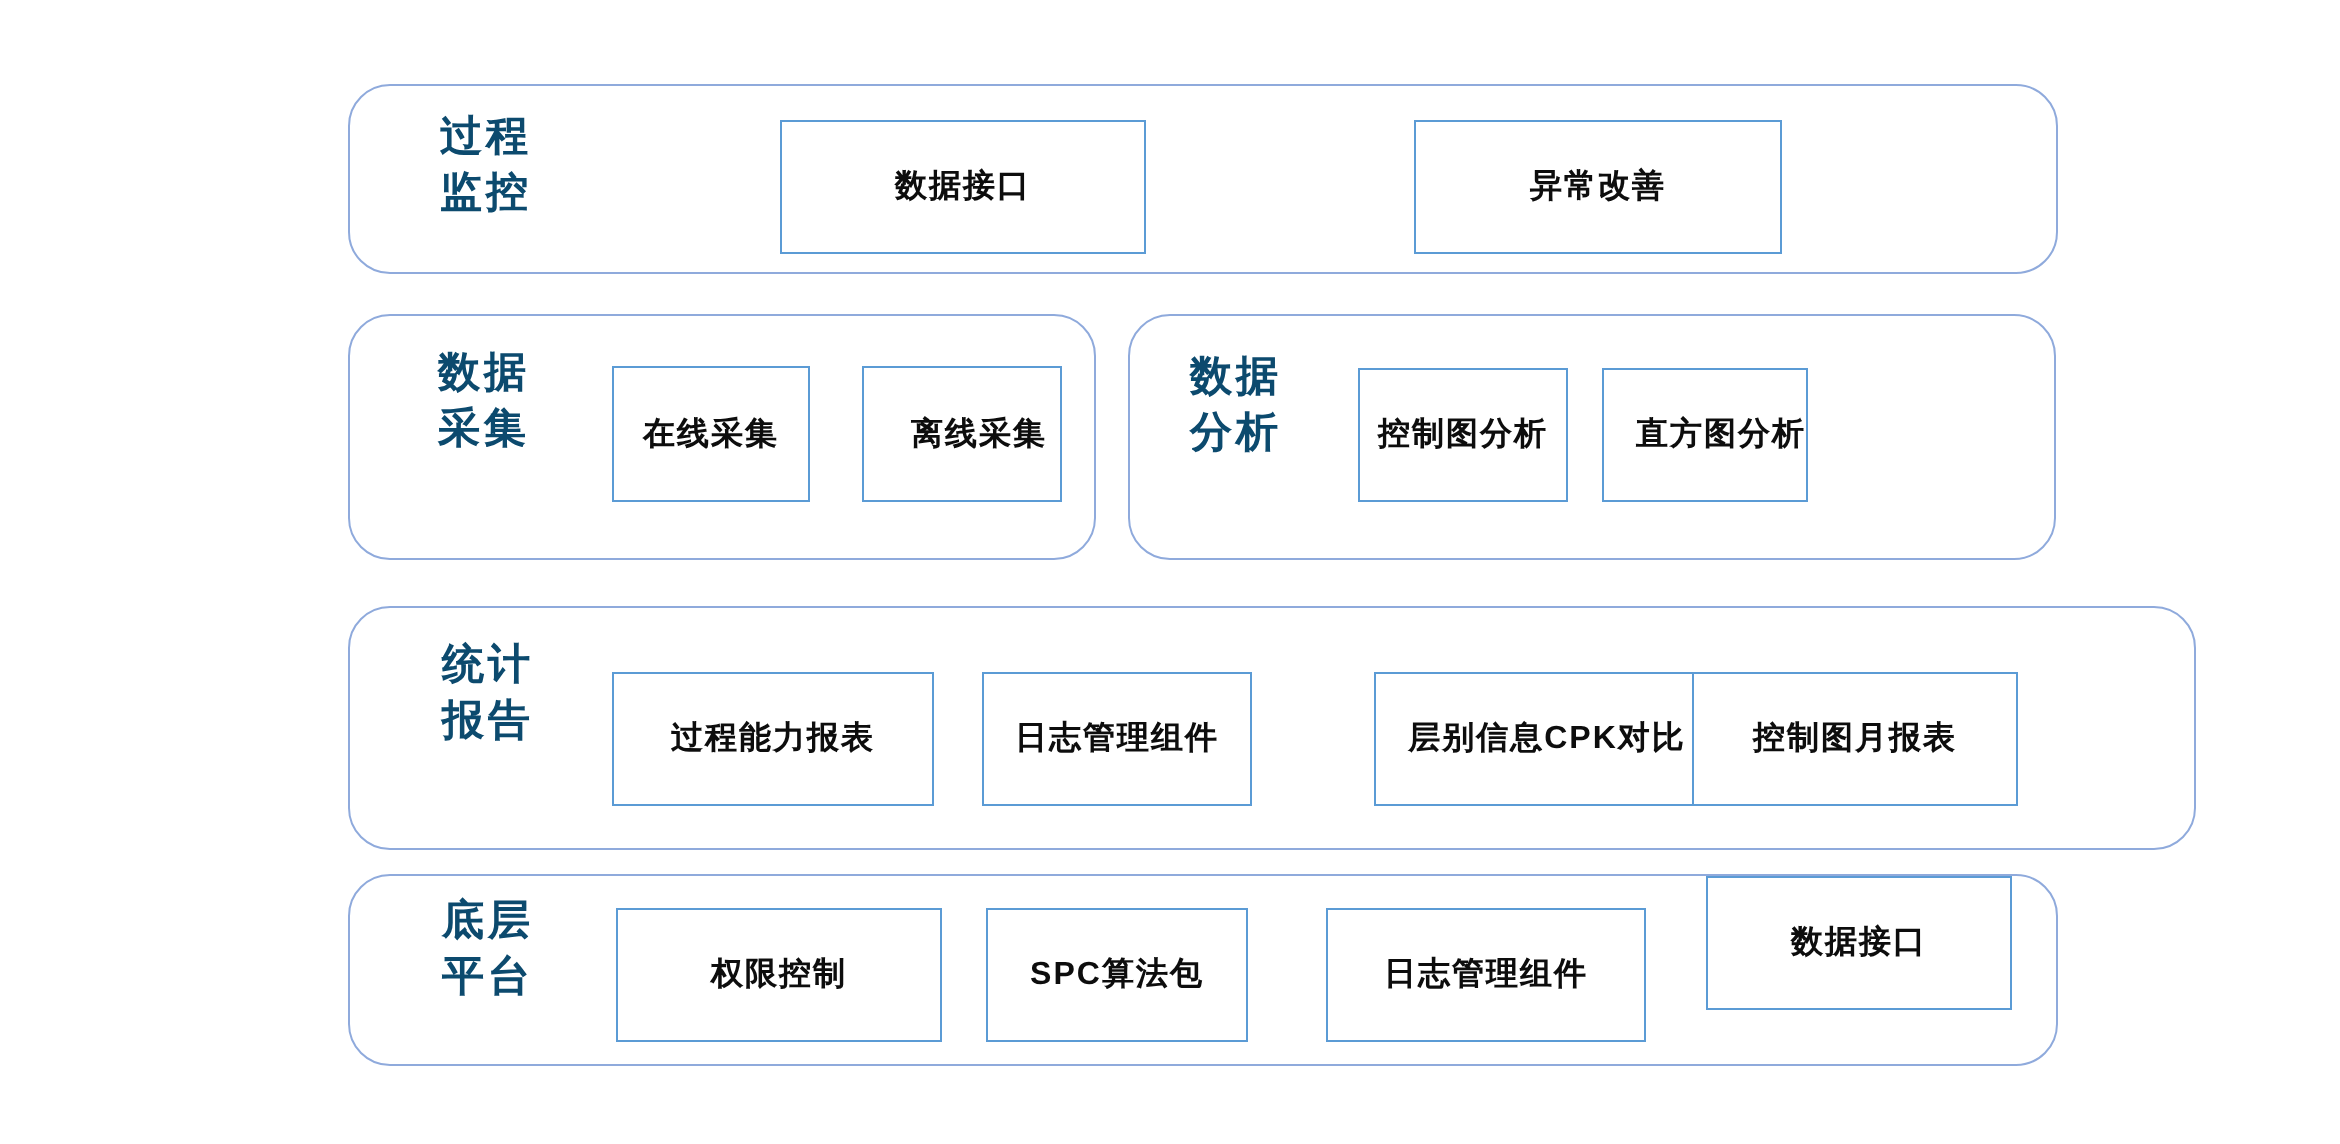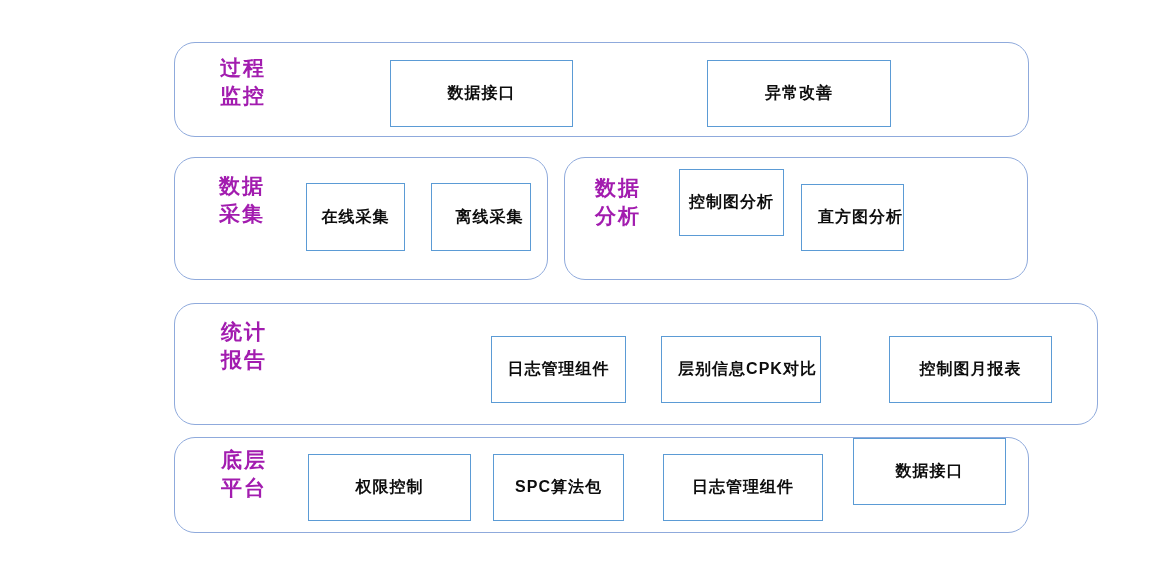--- a/index.html
+++ b/index.html
@@ -15,21 +15,21 @@
     border:1.6px solid #8faadc;
     border-radius:21px;
     background:#ffffff;
     box-sizing:border-box;
   }
   .section-label{
     position:absolute;
     font-family:"Liberation Serif","DejaVu Serif",serif;
     font-size:21px;
     font-weight:700;
-    color:#a21caf;
+    color:#0c4a6e;
     line-height:28px;
     letter-spacing:2px;
     white-space:nowrap;
   }
   .section-label span{display:block;}
   .box{
     position:absolute;
     border:1.5px solid #5b9bd5;
     background:#ffffff;
     box-sizing:border-box;
@@ -53,27 +53,27 @@
   #c0 .section-label{left:45px;top:11px;}
   #c1 .section-label{left:44px;top:14px;}
   #c2 .section-label{left:30px;top:16px;}
   #c3 .section-label{left:46px;top:14px;}
   #c4 .section-label{left:46px;top:8px;}
   
   #c0 .b0{left:215px;top:17px;width:183px;height:67px;}
   #c0 .b1{left:532px;top:17px;width:184px;height:67px;}
   #c1 .b0{left:131px;top:25px;width:99px;height:68px;}
   #c1 .b1{left:256px;top:25px;width:100px;height:68px;padding-left:17px;}
-  #c2 .b0{left:114px;top:11px;width:105px;height:67px;}
+  #c2 .b0{left:114px;top:26px;width:105px;height:67px;}
   #c2 .b1{left:236px;top:26px;width:103px;height:67px;padding-left:16px;}
   #c2 .b2{left:356px;top:26px;width:103px;height:67px;}
   #c3 .b0{left:131px;top:32px;width:161px;height:67px;}
   #c3 .b1{left:316px;top:32px;width:135px;height:67px;}
-  #c3 .b2{left:486px;top:32px;width:160px;height:67px;padding-left:13px;}
-  #c3 .b3{left:671px;top:32px;width:163px;height:67px;margin-left:43px;}
+  #c3 .b2{left:512px;top:32px;width:160px;height:67px;padding-left:13px;}
+  #c3 .b3{left:671px;top:32px;width:163px;height:67px;}
   #c4 .b0{left:133px;top:16px;width:163px;height:67px;}
   #c4 .b1{left:318px;top:16px;width:131px;height:67px;}
   #c4 .b2{left:488px;top:16px;width:160px;height:67px;}
   #c4 .b3{left:678px;top:0;width:153px;height:67px;}
 </style>
 </head>
 <body>
 
 <div class="canvas">
 
@@ -102,20 +102,21 @@
     </div>
     <div class="box b0">控制图分析</div>
     <div class="box b1">直方图分析</div>
   </div>
 
   <div class="container" id="c3">
     <div class="section-label">
       <span>统计</span>
       <span>报告</span>
     </div>
+    <div class="box b0">过程能力报表</div>
     <div class="box b1">日志管理组件</div>
     <div class="box b2">层别信息CPK对比</div>
     <div class="box b3">控制图月报表</div>
   </div>
 
   <div class="container" id="c4">
     <div class="section-label">
       <span>底层</span>
       <span>平台</span>
     </div>

